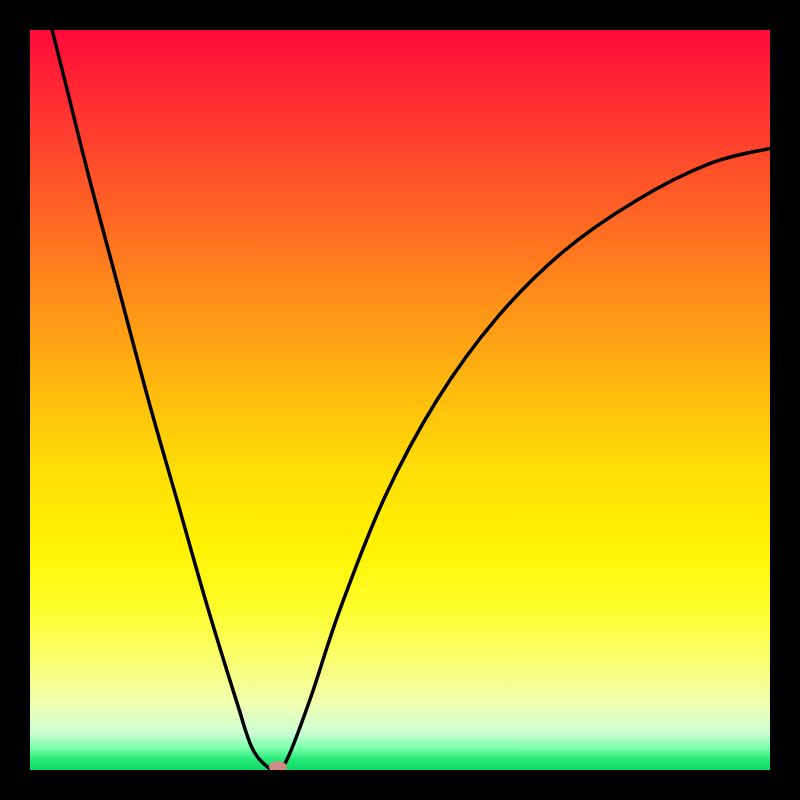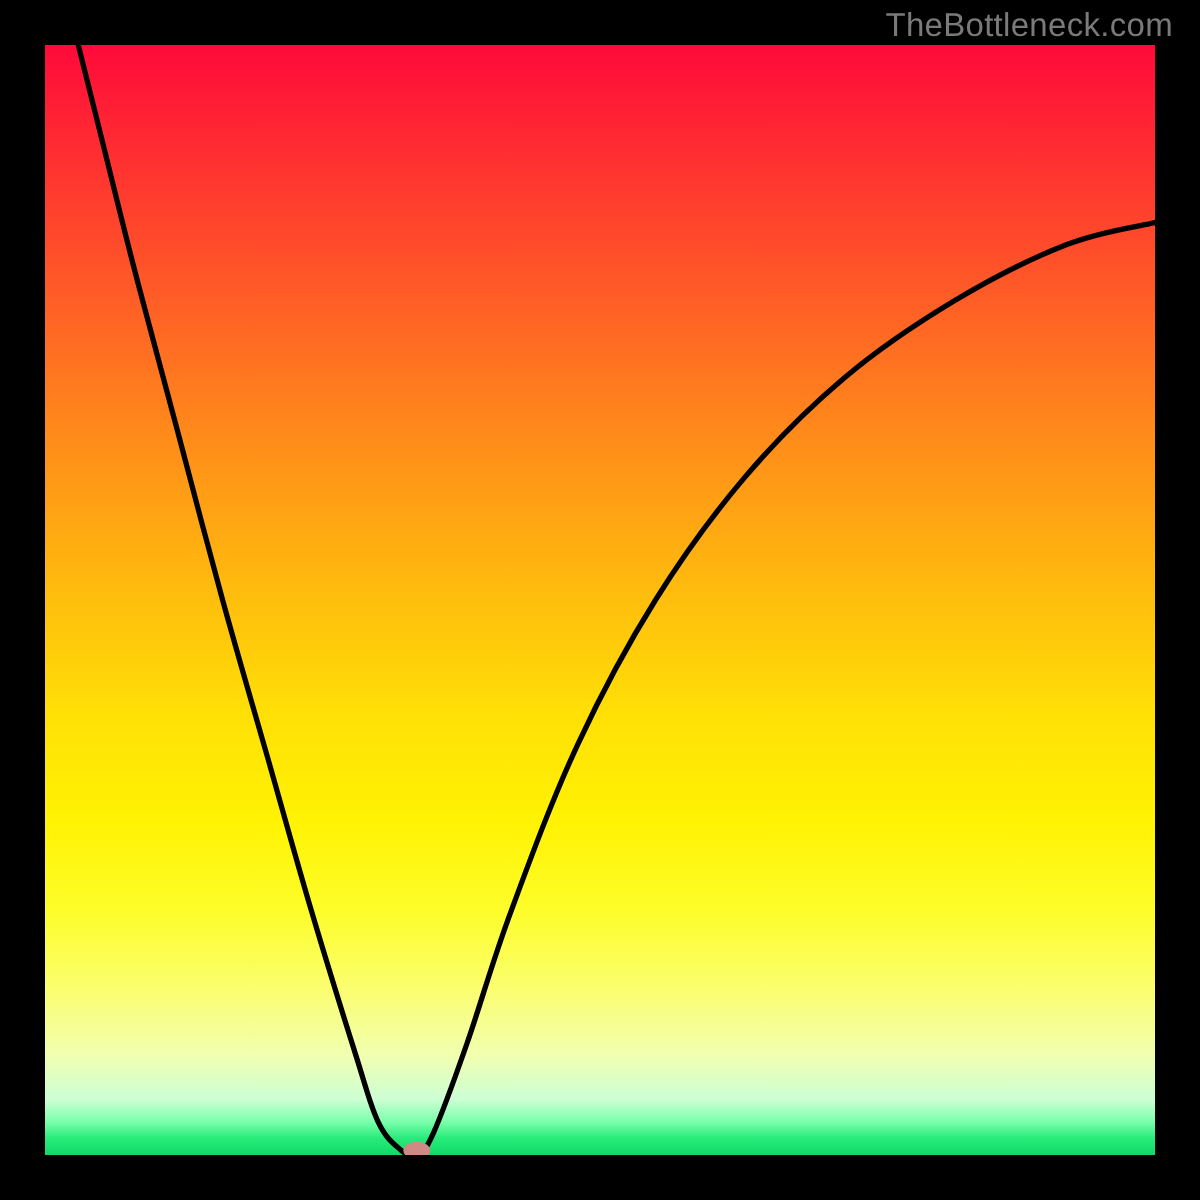--- a/index.html
+++ b/index.html
@@ -68,21 +68,20 @@
   }
   .marker {
     fill: #d08a86;
     stroke: none;
   }
 </style>
 </head>
 <body>
 
 <div class="frame">
-  <div class="attribution">TheBottleneck.com</div>
 
   <div class="plot">
     <svg class="curve-svg" viewBox="0 0 740 740" preserveAspectRatio="none">
       <path class="curve-path" d="M 22.20 0.00 C 24.86 10.66, 30.34 32.56, 37.00 59.20 C 43.66 85.84, 49.88 112.04, 59.20 148.00 C 68.52 183.96, 78.14 219.04, 88.80 259.00 C 99.46 298.96, 107.74 331.37, 118.40 370.00 C 129.06 408.63, 137.34 436.30, 148.00 473.60 C 158.66 510.90, 166.94 541.24, 177.60 577.20 C 188.26 613.16, 199.21 648.09, 207.20 673.40 C 215.19 698.71, 216.67 706.48, 222.00 717.80 C 227.33 729.12, 232.14 732.30, 236.80 736.30 C 241.46 740.30, 243.90 742.00, 247.90 740.00 C 251.90 738.00, 253.01 738.52, 259.00 725.20 C 264.99 711.88, 271.88 692.64, 281.20 666.00 C 290.52 639.36, 297.48 613.16, 310.80 577.20 C 324.12 541.24, 337.88 503.50, 355.20 466.20 C 372.52 428.90, 387.02 401.97, 407.00 370.00 C 426.98 338.03, 443.56 315.24, 466.20 288.60 C 488.84 261.96, 507.49 243.31, 532.80 222.00 C 558.11 200.69, 580.16 186.18, 606.80 170.20 C 633.44 154.22, 656.82 142.52, 680.80 133.20 C 704.78 123.88, 729.34 121.06, 740.00 118.40"></path>
       <ellipse class="marker" cx="247.90" cy="737.00" rx="9" ry="6"></ellipse>
     </svg>
   </div>
 </div>
 
 </body></html>

